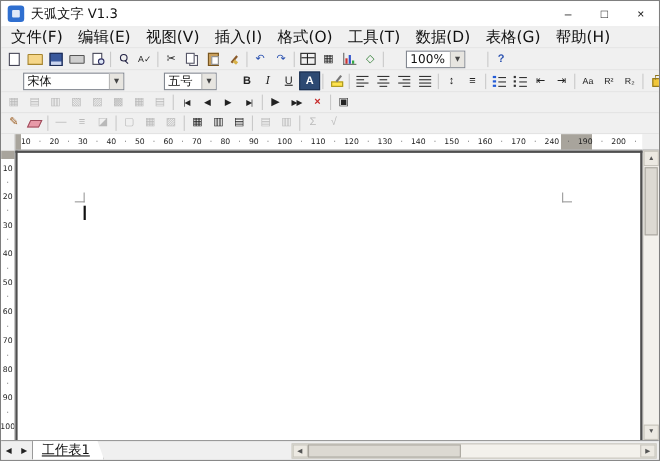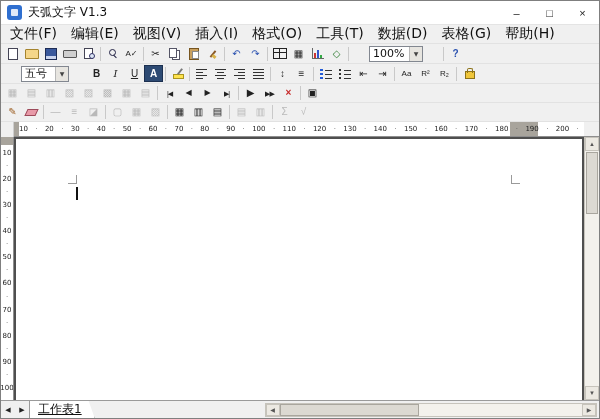--- a/index.html
+++ b/index.html
@@ -161,20 +161,24 @@
       <span class="combo-value">100%</span>
       <span class="combo-arrow">▼</span>
     </div>
     <div class="tb-group">
         <span class="tb-sep"></span>
         <button class="tb-btn bold" style="color: rgb(43, 82, 176);">?</button>
       </div>
   </div>
 
   <div class="toolbar tb-row2">
+    <div class="combo font-combo">
+      <span class="combo-value">宋体</span>
+      <span class="combo-arrow">▼</span>
+    </div>
     <div class="combo size-combo">
       <span class="combo-value">五号</span>
       <span class="combo-arrow">▼</span>
     </div>
     <div class="tb-group">
         <button class="tb-btn bold">B</button>
         <button class="tb-btn italic">I</button>
         <button class="tb-btn underline">U</button>
         <button class="tb-btn btn-fontcolor">A</button>
         <span class="tb-sep"></span>
@@ -280,21 +284,21 @@
         <span>130</span>
         <span class="ruler-dot">·</span>
         <span>140</span>
         <span class="ruler-dot">·</span>
         <span>150</span>
         <span class="ruler-dot">·</span>
         <span>160</span>
         <span class="ruler-dot">·</span>
         <span>170</span>
         <span class="ruler-dot">·</span>
-        <span>180</span>
+        <span>240</span>
         <span class="ruler-dot">·</span>
         <span>190</span>
         <span class="ruler-dot">·</span>
         <span>200</span>
         <span class="ruler-dot">·</span>
       </div>
     <div class="hruler-cap"></div>
   </div>
 
   <div class="docrow">

